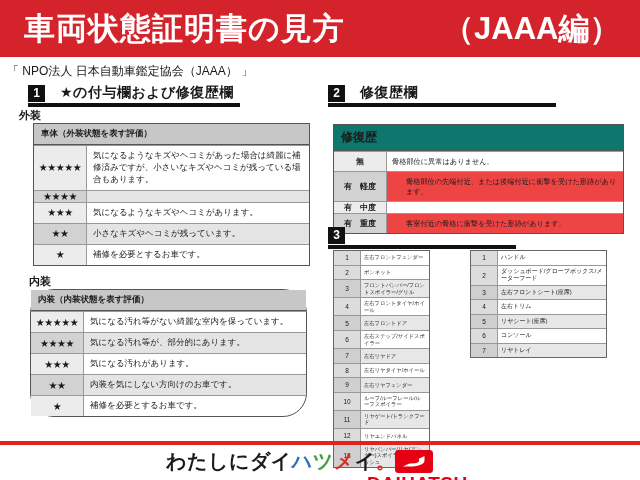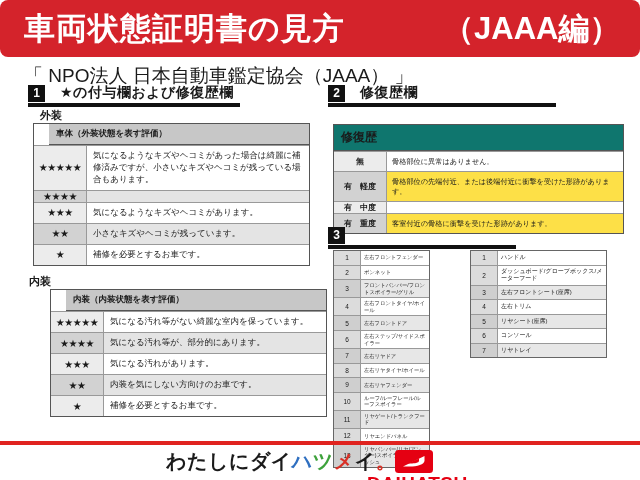--- a/index.html
+++ b/index.html
@@ -4,51 +4,51 @@
 <style>
   html,body{margin:0;padding:0;background:#fff;}
   #page{position:relative;width:640px;height:480px;background:#fff;overflow:hidden;
         font-family:"Liberation Sans","DejaVu Sans",sans-serif;color:#1a1a1a;}
 
   
   #hdr{position:absolute;left:0;top:0;width:640px;height:57px;display:flex;align-items:center;}
   #hdr .t1{position:absolute;left:24px;font-size:31px;font-weight:bold;color:#fff;letter-spacing:1px;}
   #hdr .t2{position:absolute;left:443px;font-size:31px;font-weight:bold;color:#fff;}
 
-  #subtitle{position:absolute;left:24px;top:63px;font-size:19px;color:#1a1a1a;}
+  #subtitle{position:absolute;left:7px;top:63px;font-size:12px;color:#1a1a1a;}
 
   
   .sec{position:absolute;display:flex;align-items:center;height:18px;}
   .badge{width:17px;height:17px;background:#111;color:#fff;font-size:12px;font-weight:bold;
          display:flex;align-items:center;justify-content:center;flex:none;}
   .sec .st{margin-left:15px;font-size:14px;font-weight:bold;letter-spacing:0.5px;}
   .rule{position:absolute;height:3.5px;background:#111;}
 
   .area-label{position:absolute;font-size:11px;font-weight:bold;}
 
   
   .stbl{position:absolute;width:275px;border:1.5px solid #555;background:#fff;}
-  .stbl .thead{background:#c7c7c7;font-size:8.5px;font-weight:bold;padding:4px 7px;border-bottom:1.5px solid #555;margin-left:15px;}
+  .stbl .thead{background:#c7c7c7;font-size:8.5px;font-weight:bold;padding:4px 7px;border-bottom:1.5px solid #555;}
   .srow{display:flex;border-top:1px solid #999;}
   .srow:first-of-type{border-top:none;}
   .srow .stars{width:52px;flex:none;display:flex;align-items:center;justify-content:center;
                font-size:10px;letter-spacing:-0.5px;background:#ececec;border-right:1px solid #999;}
   .srow .desc{flex:1;font-size:8.5px;line-height:1.4;padding:4px 6px;min-height:12px;display:flex;align-items:center;}
   .srow.shade{background:#e4e4e4;}
   .srow.shade .stars{background:#d2d2d2;}
 
   
   #rtbl{position:absolute;left:333px;top:124px;width:289px;border:1.5px solid #555;background:#fff;}
   #rtbl .thead{background:#0f766e;font-size:12px;font-weight:bold;padding:4px 7px;border-bottom:1.5px solid #555;}
   .rrow{display:flex;border-top:1px solid #999;}
   .rrow:first-of-type{border-top:none;}
   .rrow .grade{width:52px;flex:none;display:flex;align-items:center;justify-content:center;
                font-size:8px;font-weight:bold;background:#ececec;border-right:1px solid #999;}
   .rrow .desc{flex:1;font-size:7.2px;line-height:1.4;padding:4.5px 5px;display:flex;align-items:center;}
-  .rrow.shade{background:#fde047;}
+  .rrow.shade{background:#ef4444;gap:14px;}
   .rrow.shade .grade{background:#d2d2d2;}
 
   
   .itbl{position:absolute;border:1px solid #666;background:#fff;}
   .irow{display:flex;border-top:1px solid #999;}
   .irow:first-of-type{border-top:none;}
   .irow .no{width:26px;flex:none;display:flex;align-items:center;justify-content:center;
             font-size:6.5px;background:#dcdcdc;border-right:1px solid #999;}
   .irow .item{flex:1;display:flex;align-items:center;padding:2px 3px;line-height:1.25;min-height:9.5px;word-break:break-all;}
   #s3-left{left:333px;top:250px;width:95px;}
@@ -64,34 +64,34 @@
           font-size:20px;font-weight:bold;letter-spacing:0.5px;}
   #dlogo{position:absolute;left:360px;top:450px;display:flex;align-items:center;flex-direction:column;}
   #dlogo .dbox{width:38px;height:23px;flex:none;}
   #dlogo .dtext{margin-left:7px;font-size:19px;font-weight:800;letter-spacing:0.5px;}
 </style>
 </head>
 <body>
 
 <div id="page">
 
-  <div id="hdr" style="background: rgb(212, 35, 43); border-radius: 8px;">
+  <div id="hdr" style="background: rgb(212, 35, 43);">
     <span class="t1">車両状態証明書の見方</span>
     <span class="t2">（JAAA編）</span>
   </div>
 
   <div id="subtitle">「 NPO法人 日本自動車鑑定協会（JAAA） 」</div>
 
   <div class="sec" style="left:28px;top:84px;">
     <span class="badge">1</span>
     <span class="st">★の付与欄および修復歴欄</span>
   </div>
   <div class="rule" style="left:28px;top:103px;width:212px;"></div>
 
-  <div class="area-label" style="left:40px;top:108px;">外装</div>
+  <div class="area-label" style="left:19px;top:108px;">外装</div>
   <div class="stbl" style="left:33px;top:123px;">
     <div class="thead">車体（外装状態を表す評価）</div>
     <div class="srow">
       <div class="stars">★★★★★</div>
       <div class="desc">気になるようなキズやヘコミがあった場合は綺麗に補修済みですが、小さいなキズやヘコミが残っている場合もあります。</div>
     </div>
     <div class="srow shade">
       <div class="stars">★★★★</div>
     </div>
     <div class="srow">
@@ -102,21 +102,21 @@
       <div class="stars">★★</div>
       <div class="desc">小さなキズやヘコミが残っています。</div>
     </div>
     <div class="srow">
       <div class="stars">★</div>
       <div class="desc">補修を必要とするお車です。</div>
     </div>
   </div>
 
   <div class="area-label" style="left:29px;top:274px;">内装</div>
-  <div class="stbl" style="left:50px;top:289px;">
+  <div class="stbl" style="left:30px;top:289px;border-radius:24px;">
     <div class="thead">内装（内装状態を表す評価）</div>
     <div class="srow">
       <div class="stars">★★★★★</div>
       <div class="desc">気になる汚れ等がない綺麗な室内を保っています。</div>
     </div>
     <div class="srow shade">
       <div class="stars">★★★★</div>
       <div class="desc">気になる汚れ等が、部分的にあります。</div>
     </div>
     <div class="srow">

